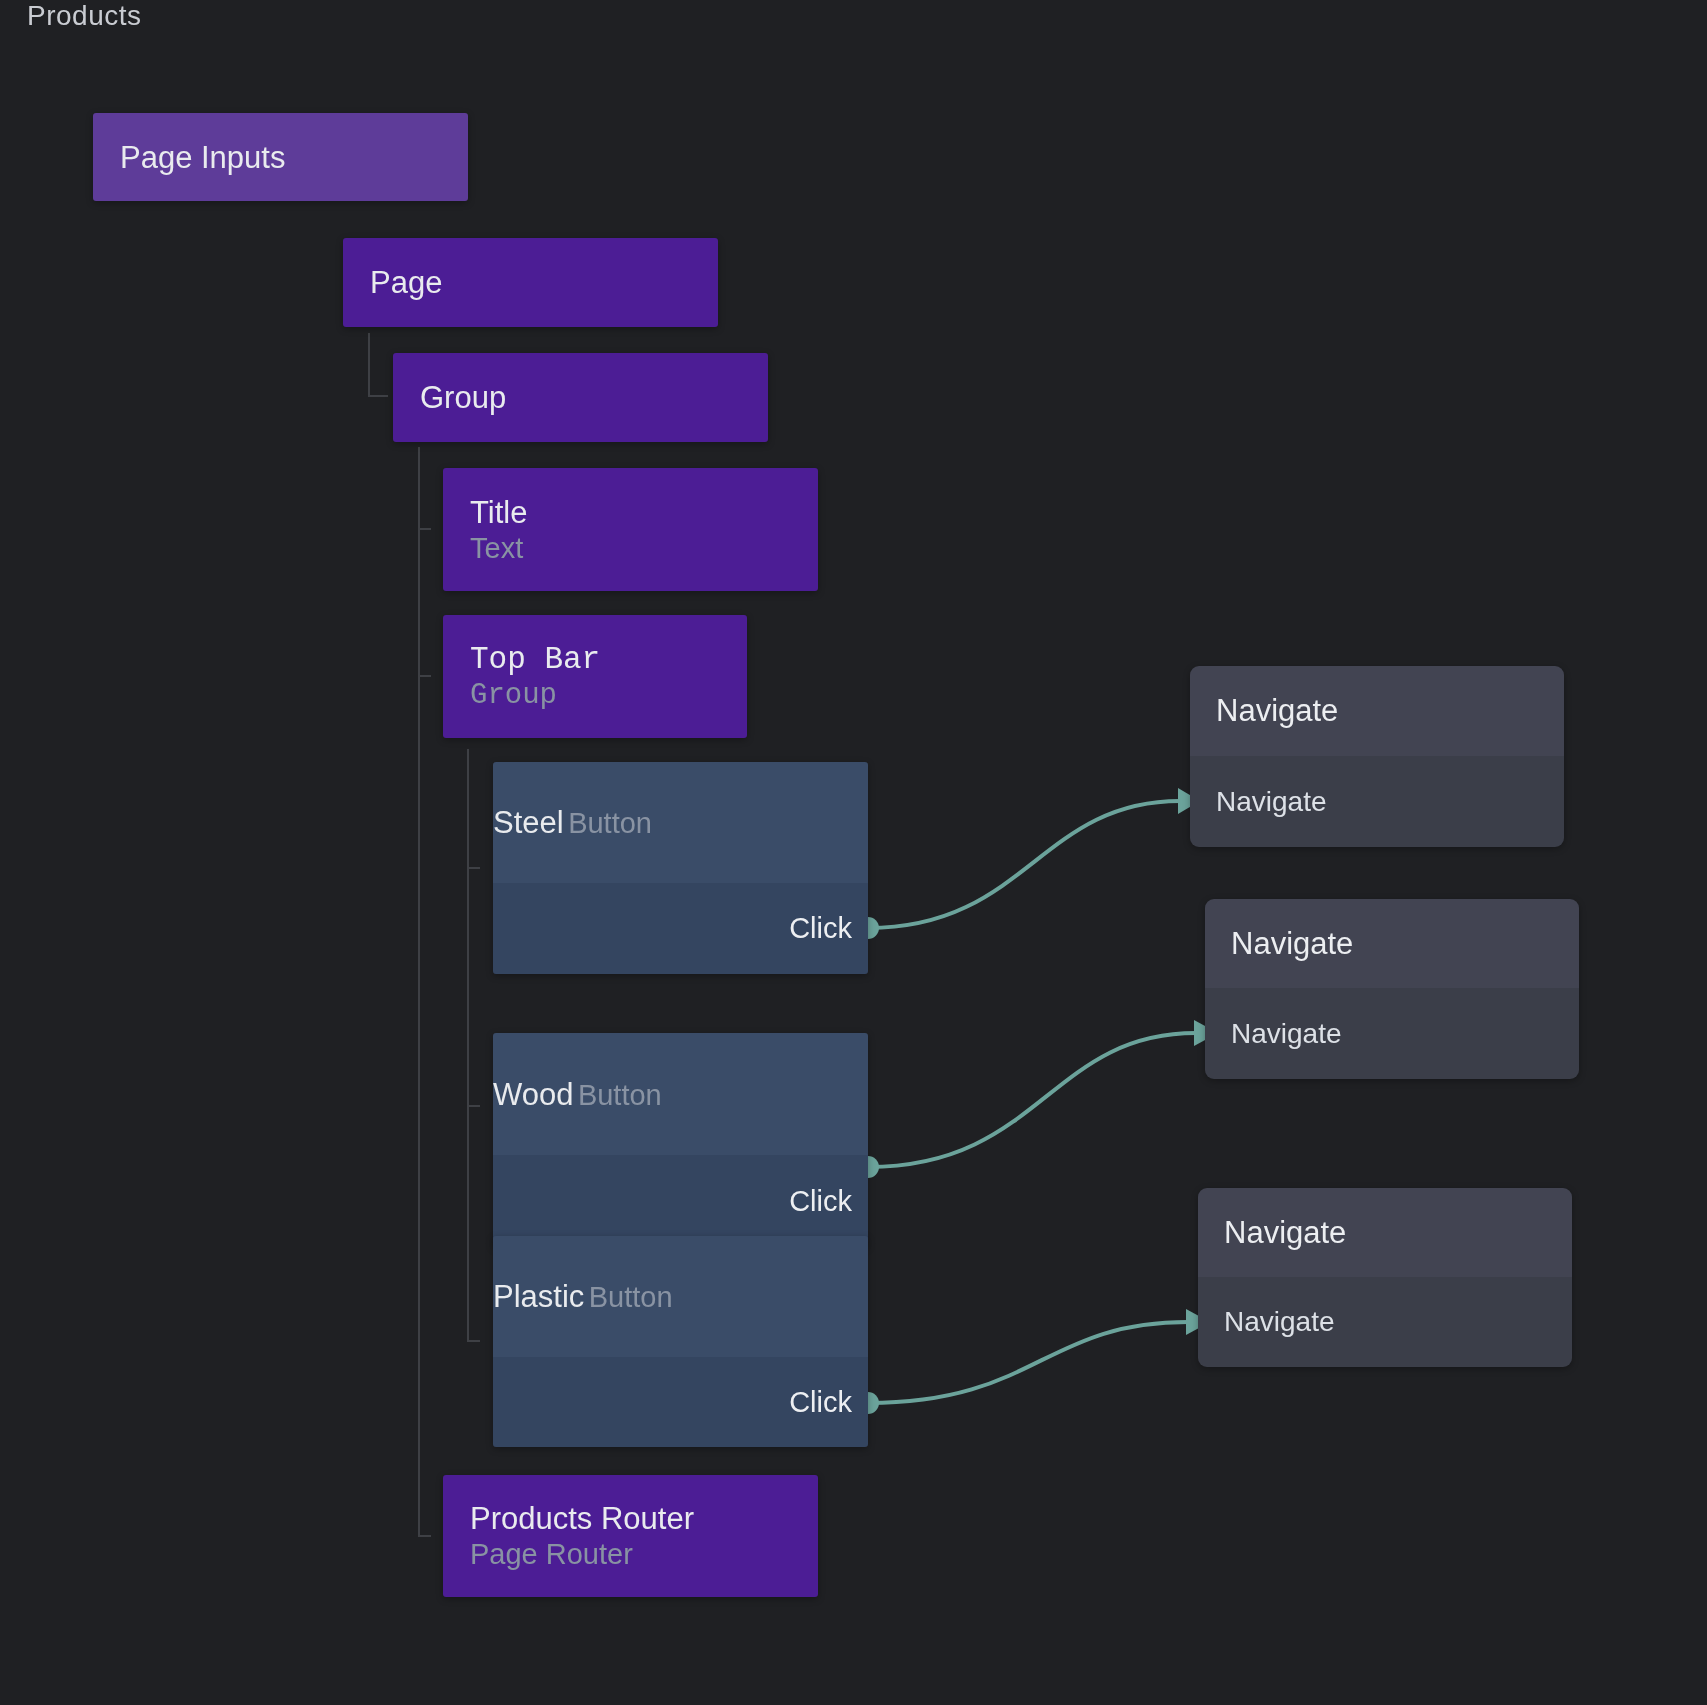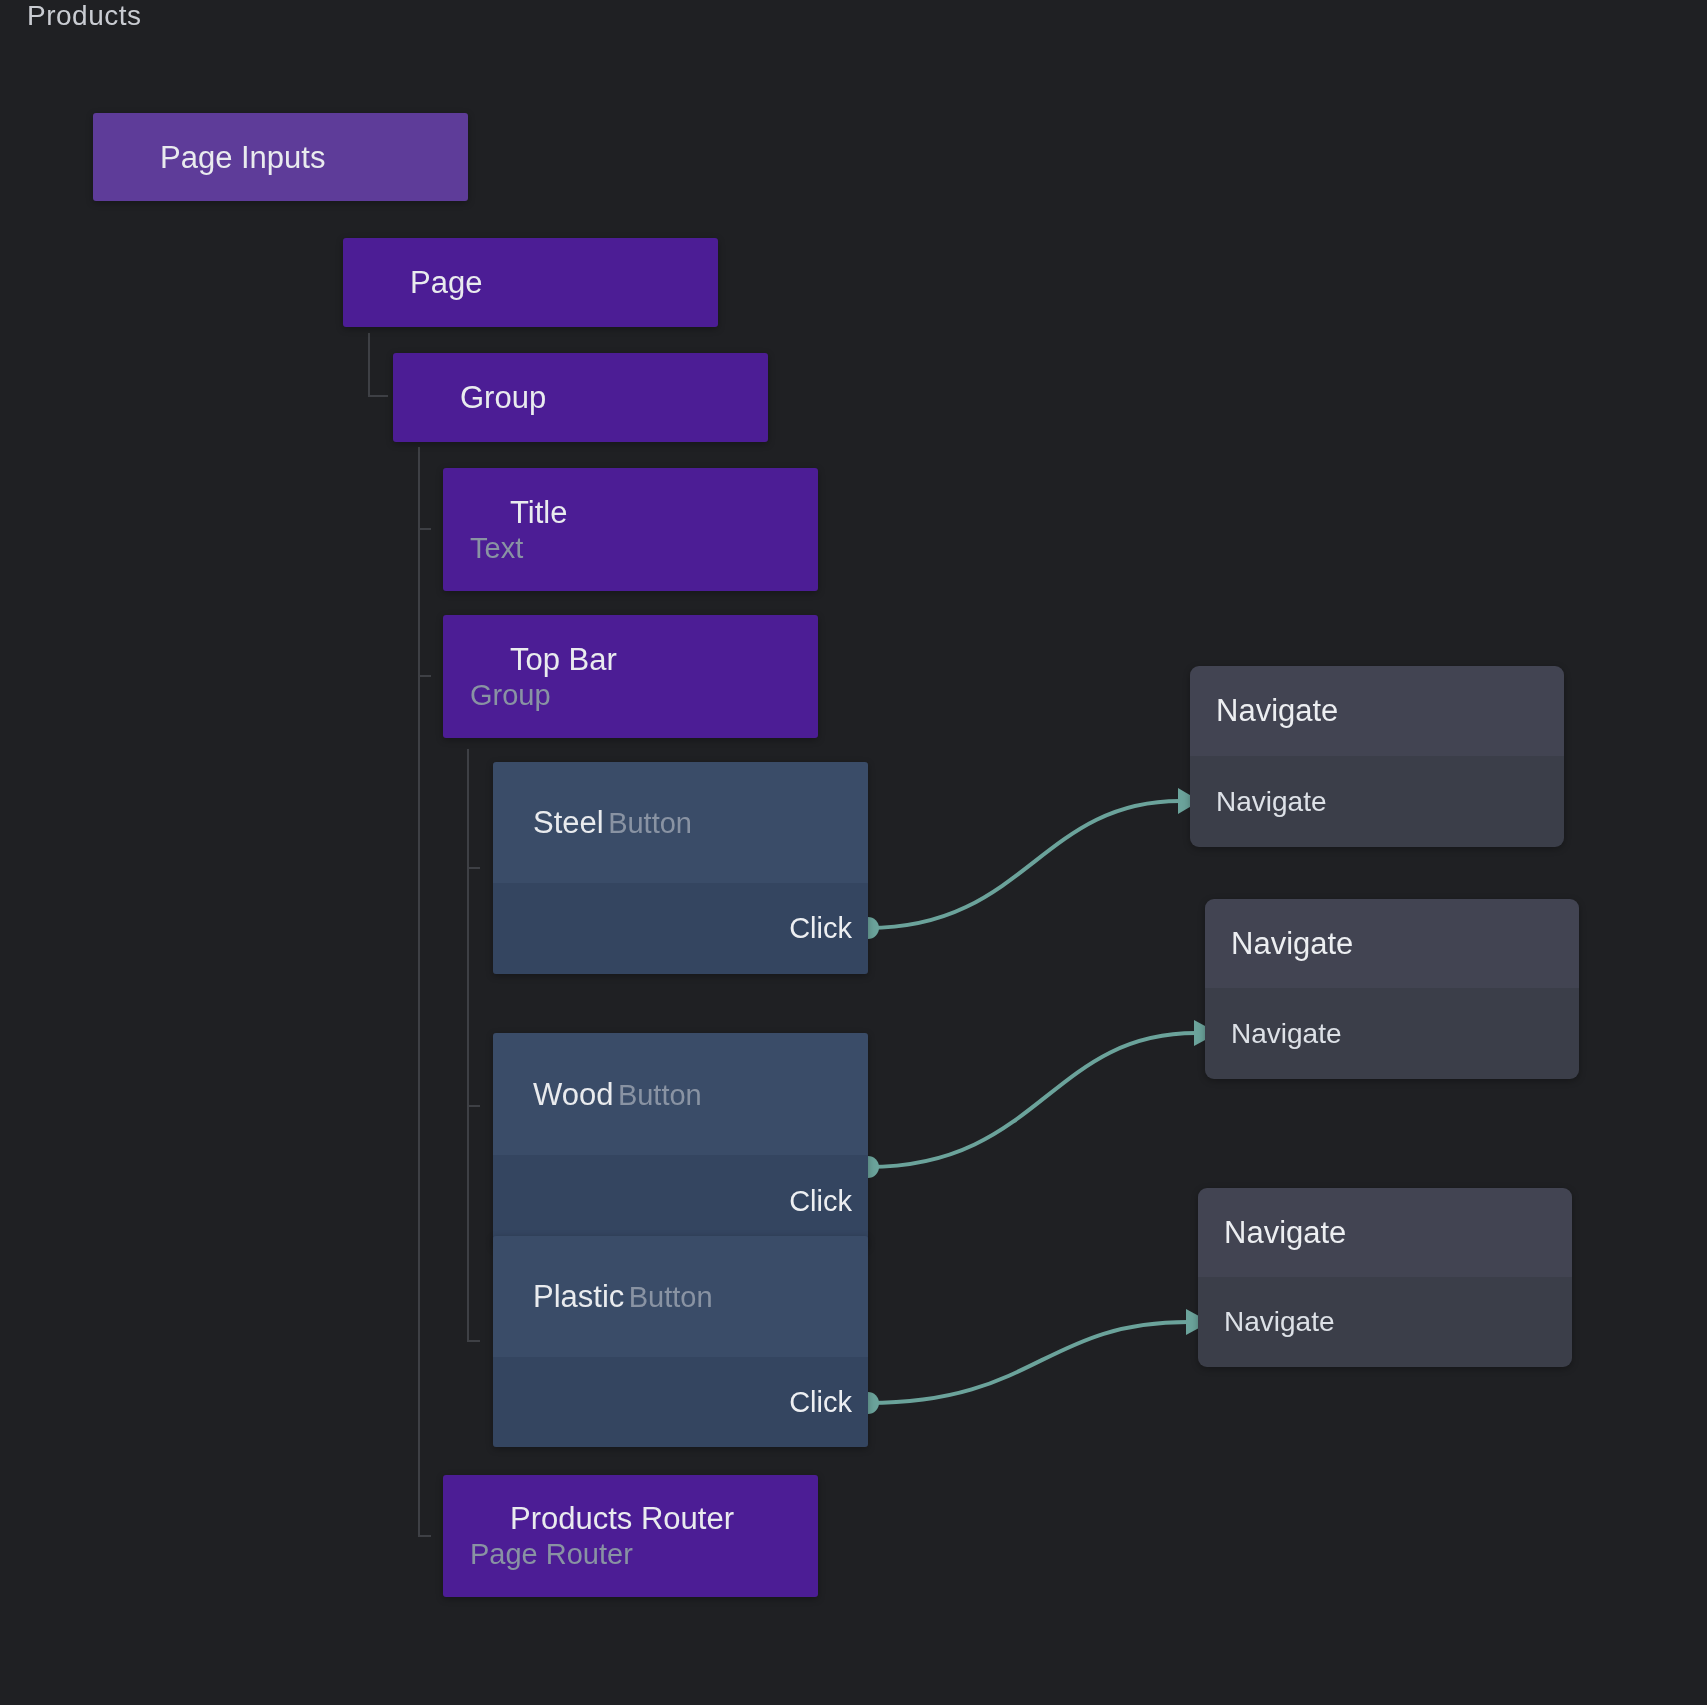--- a/index.html
+++ b/index.html
@@ -15,21 +15,21 @@
   svg.overlay{position:absolute;left:0;top:0;pointer-events:none;}
   .node{
     position:absolute;border-radius:3px;
     box-shadow:0 2px 7px rgba(0,0,0,0.30);
     display:flex;flex-direction:column;justify-content:center;
     box-sizing:border-box;
   }
   .blue{background:#4c1d95;}
   .purple{background:#5e3c99;}
   .node .labels{padding-left:27px;display:flex;flex-direction:column;justify-content:center;flex:1;}
-  .t-title{font-size:31px;line-height:37px;color:#e9ebee;margin-left:40px;}
+  .t-title{font-size:31px;line-height:37px;color:#e9ebee;}
   .t-sub{font-size:29px;line-height:35px;color:#8993a3;}
   .btn-node{position:absolute;border-radius:3px;box-shadow:0 2px 7px rgba(0,0,0,0.30);
     display:flex;flex-direction:column;box-sizing:border-box;overflow:hidden;}
   .btn-head{background:#3a4c68;display:flex;flex-direction:column;justify-content:center;flex:none;}
   .btn-click{background:#344560;flex:none;display:flex;align-items:center;justify-content:flex-end;
     padding-right:16px;}
   .t-click{font-size:29px;color:#edeff2;}
   .nav-node{position:absolute;border-radius:9px;box-shadow:0 2px 7px rgba(0,0,0,0.30);
     display:flex;flex-direction:column;box-sizing:border-box;overflow:hidden;}
   .nav-head{background:#424452;display:flex;align-items:center;padding-left:26px;flex:none;}
@@ -90,21 +90,21 @@
       </div>
   </div>
 
   <div class="node blue" style="left:443px;top:468px;width:375px;height:123px;">
     <div class="labels">
       <span class="t-title">Title</span>
       <span class="t-sub">Text</span>
     </div>
   </div>
 
-  <div class="node blue" style="left:443px;top:615px;width:375px;height:123px;">
+  <div class="node blue" style="left:443px;top:615px;width:304px;height:123px;font-family:Liberation Mono, monospace;">
     <div class="labels">
       <span class="t-title">Top Bar</span>
       <span class="t-sub">Group</span>
     </div>
   </div>
 
   <div class="btn-node" style="left:493px;top:762px;width:375px;height:212px;">
     <div class="btn-head" style="height:121px;">
       <div class="labels">
         <span class="t-title">Steel</span>

